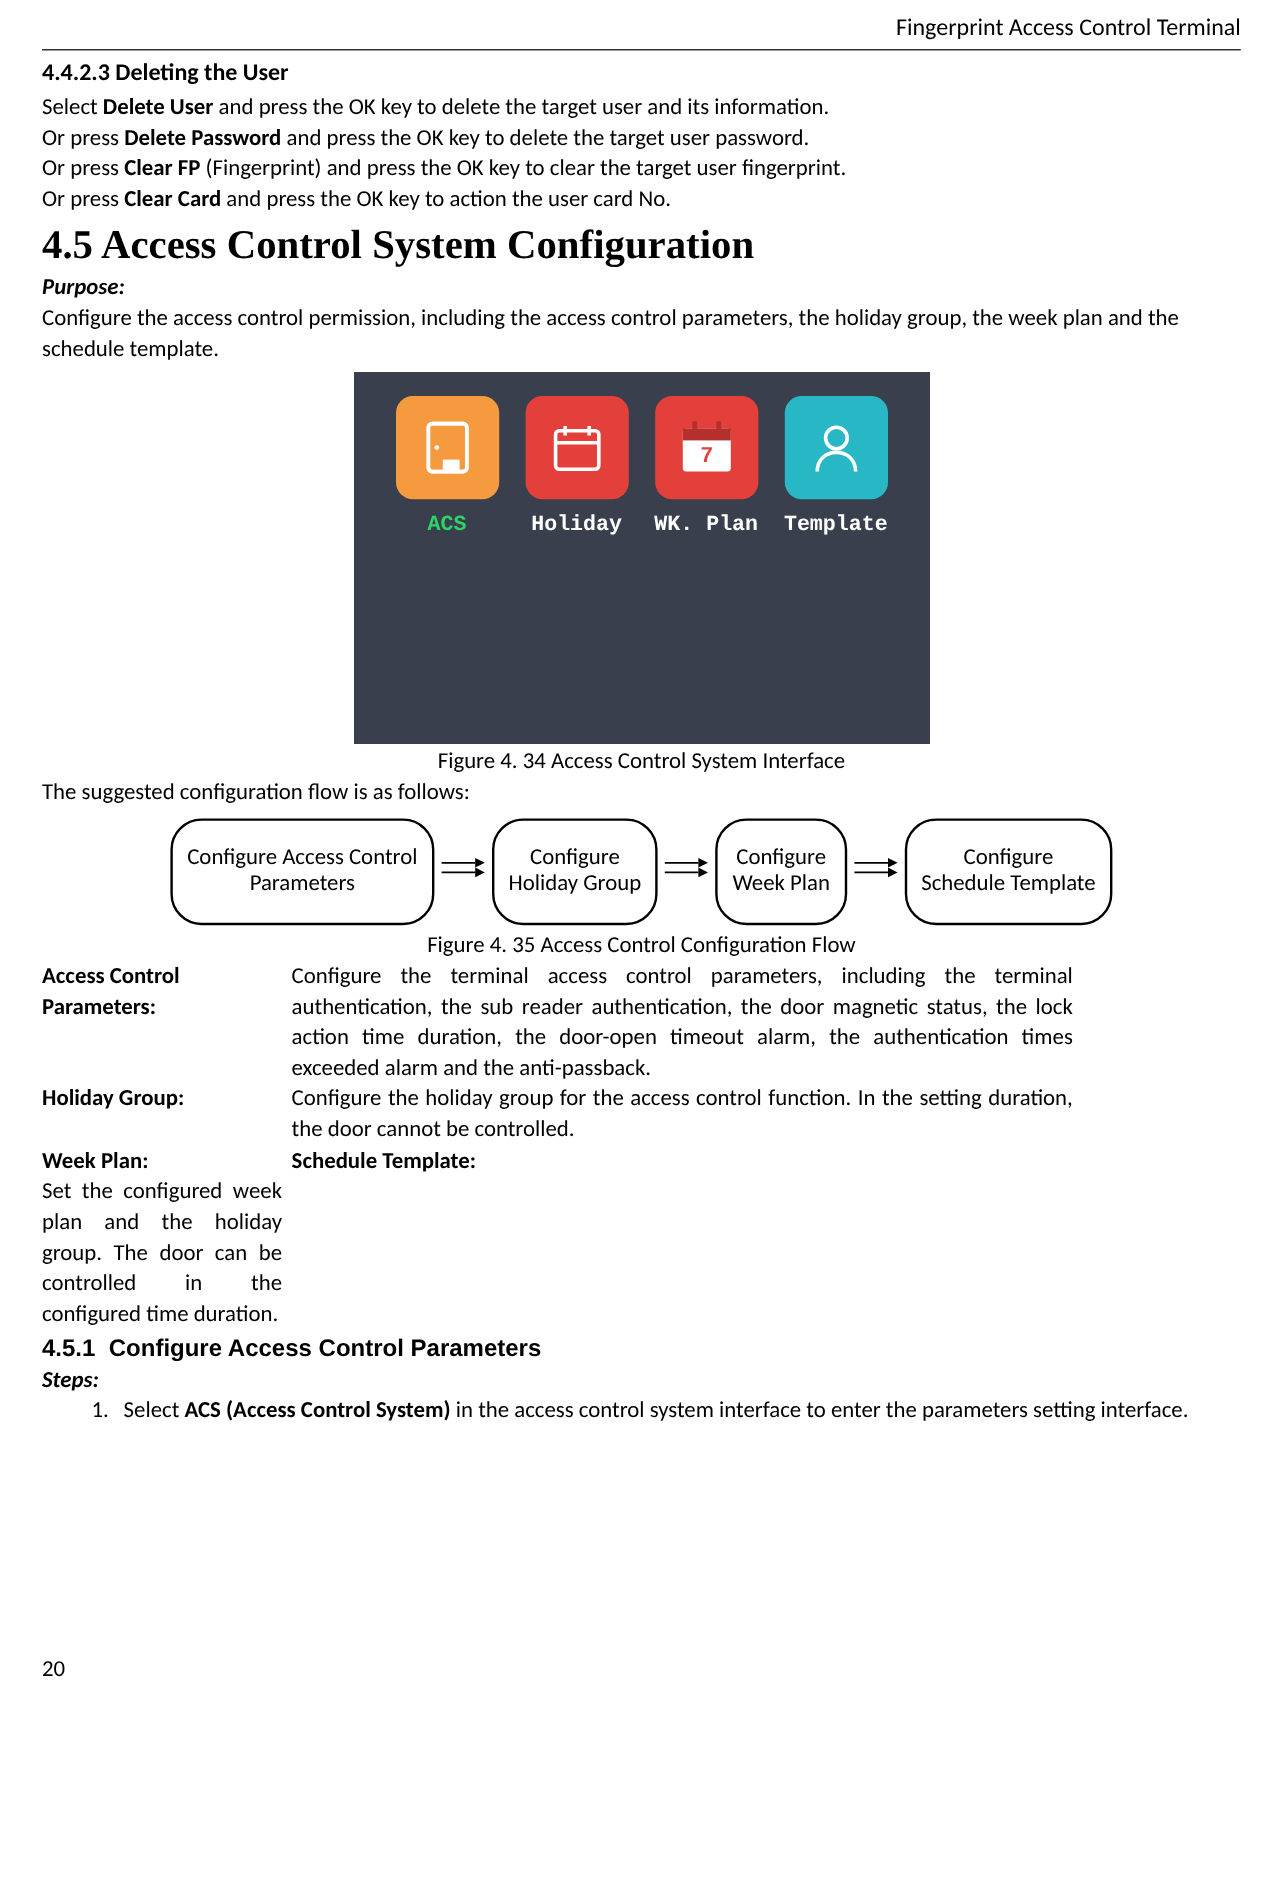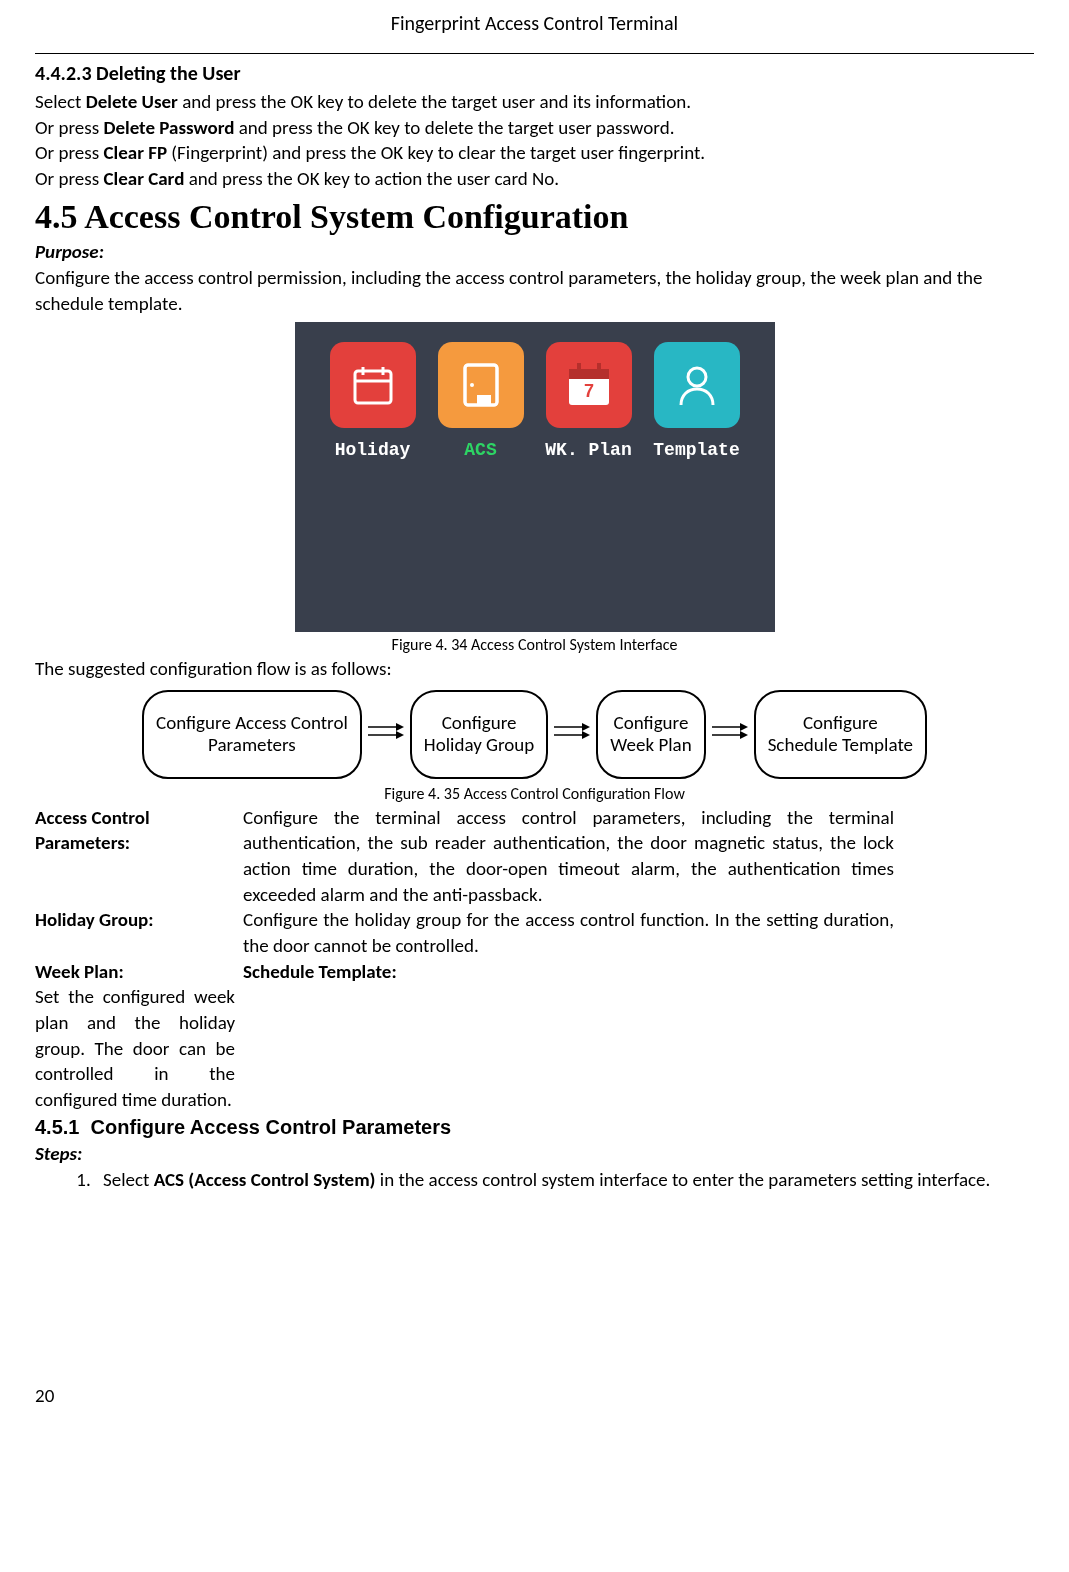--- a/index.html
+++ b/index.html
@@ -5,23 +5,23 @@
     body {
       font-family: Calibri, Arial, sans-serif;
       font-size: 19px;
       max-width: 1000px;
       margin: 0 auto;
       padding: 10px 35px;
       color: #000;
       line-height: 1.35;
     }
     .page-header {
-      text-align: center;
+      text-align: right;
       font-size: 20px;
-      padding-bottom: 16px;
+      padding-bottom: 4px;
       border-bottom: 1.5px solid #000;
       margin-bottom: 6px;
     }
     .h4 {
       font-weight: bold;
       font-size: 20px;
       margin: 2px 0;
     }
     .h2 {
       font-family: "Times New Roman", serif;
@@ -76,21 +76,21 @@
       font-weight: bold;
     }
     .tile-label.active { color: #2dd464; }
     .orange { background: #f59a3e; }
     .red    { background: #e3403c; }
     .red2   { background: #e3403c; }
     .teal   { background: #28b7c4; }
     .fig-caption {
       text-align: center;
       margin: 0;
-      font-size: 16px;
+      font-size: 19px;
     }
     .flow {
       display: flex;
       align-items: center;
       justify-content: center;
       gap: 2px;
       margin: 8px 0 4px 0;
     }
     .flow-box {
       border: 2px solid #000;
@@ -147,43 +147,43 @@
 
 <div class="h2">
   <span>4.5</span>
   <span>Access Control System Configuration</span>
 </div>
 <p class="para purpose">Purpose:</p>
 <p class="para">Configure the access control permission, including the access control parameters, the holiday group, the week plan and the schedule template.</p>
 
 <div class="interface">
   <div class="tile-row">
-    <div class="tile">
-      <div class="tile-icon red">
-        <svg width="48" height="48" viewBox="0 0 48 48">
-            <rect x="6" y="10" width="36" height="32" rx="3" fill="none" stroke="#fff" stroke-width="3"></rect>
-            <line x1="6" y1="20" x2="42" y2="20" stroke="#fff" stroke-width="3"></line>
-            <line x1="14" y1="6" x2="14" y2="14" stroke="#fff" stroke-width="3"></line>
-            <line x1="34" y1="6" x2="34" y2="14" stroke="#fff" stroke-width="3"></line>
-          </svg>
-      </div>
-      <div class="tile-label">Holiday</div>
-    </div>
     <div class="tile">
       <div class="tile-icon orange">
         <svg width="48" height="48" viewBox="0 0 48 48">
             <rect x="8" y="4" width="32" height="40" rx="3" fill="none" stroke="#fff" stroke-width="3"></rect>
             <rect x="8" y="4" width="32" height="40" rx="3" fill="#fff" fill-opacity="0"></rect>
             <path d="M8 4h32v40H8z" fill="none"></path>
             <rect x="8" y="4" width="32" height="40" rx="3" fill="none" stroke="#fff" stroke-width="3"></rect>
             <rect x="20" y="34" width="14" height="10" fill="#fff"></rect>
             <circle cx="15" cy="24" r="2" fill="#fff"></circle>
           </svg>
       </div>
       <div class="tile-label active">ACS</div>
+    </div>
+    <div class="tile">
+      <div class="tile-icon red">
+        <svg width="48" height="48" viewBox="0 0 48 48">
+            <rect x="6" y="10" width="36" height="32" rx="3" fill="none" stroke="#fff" stroke-width="3"></rect>
+            <line x1="6" y1="20" x2="42" y2="20" stroke="#fff" stroke-width="3"></line>
+            <line x1="14" y1="6" x2="14" y2="14" stroke="#fff" stroke-width="3"></line>
+            <line x1="34" y1="6" x2="34" y2="14" stroke="#fff" stroke-width="3"></line>
+          </svg>
+      </div>
+      <div class="tile-label">Holiday</div>
     </div>
     <div class="tile">
       <div class="tile-icon red2">
         <svg width="52" height="52" viewBox="0 0 52 52">
             <rect x="6" y="10" width="40" height="36" rx="3" fill="#fff"></rect>
             <rect x="6" y="10" width="40" height="10" fill="#b52f2c"></rect>
             <line x1="16" y1="4" x2="16" y2="14" stroke="#b52f2c" stroke-width="4"></line>
             <line x1="36" y1="4" x2="36" y2="14" stroke="#b52f2c" stroke-width="4"></line>
             <text x="26" y="38" font-size="18" font-family="Arial" fill="#e3403c" text-anchor="middle" font-weight="bold">7</text>
           </svg>

